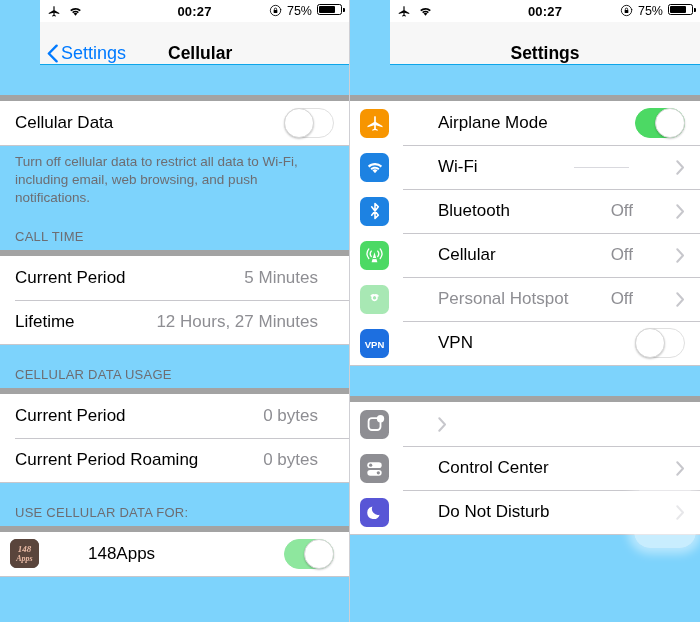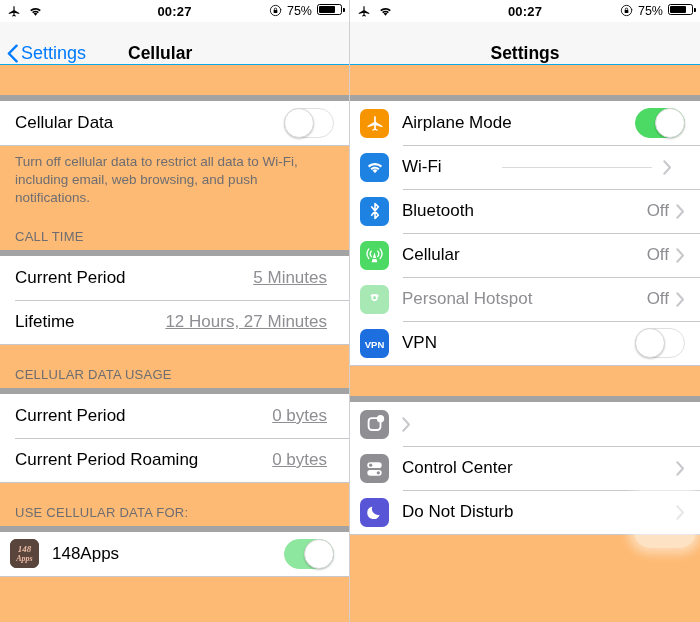--- a/index.html
+++ b/index.html
@@ -3,21 +3,21 @@
 <meta charset="utf-8">
 <style>
   * { box-sizing: border-box; margin: 0; padding: 0; }
   html, body {
     width: 700px; height: 622px;
     font-family: "Liberation Sans", sans-serif;
     background: #efeff4;
     overflow: hidden;
   }
   .screens { display: flex; width: 700px; height: 622px; }
-  .screen { width: 350px; height: 622px; position: relative; overflow: hidden; background: #fdba74; }
+  .screen { width: 350px; height: 622px; position: relative; overflow: hidden; background: #7dd3fc; padding-left: 40px; }
   .screen.left { border-right: 1px solid #cfcfd4; }
 
   
   .statusbar {
     height: 22px; background: #ffffff;
     display: flex; align-items: center;
     padding: 0 7px; position: relative;
   }
   .sb-left { display: flex; align-items: center; gap: 7px; }
   .sb-center {
@@ -74,26 +74,26 @@
     border-bottom: 1px solid #c8c7cc;
   }
   .row {
     display: flex; align-items: center; min-height: 44px;
     padding: 0 15px; position: relative; background: #fff;
   }
   .row + .row::before {
     content: ""; position: absolute; top: 0; left: 15px; right: 0;
     height: 1px; background: #c8c7cc;
   }
-  .row.has-icon { padding-left: 10px; }
+  .row.has-icon { padding-left: 10px; gap: 36px; }
   .row.has-icon + .row.has-icon::before { left: 53px; }
   .row-label { font-size: 17px; color: #000; flex: 1; }
   .row-label.dim { color: #8e8e93; }
   .row-value { font-size: 17px; color: #8e8e93; margin-right: 7px; }
-  .row-value.nomargin { margin-right: 7px; text-decoration: underline; }
+  .row-value.nomargin { margin-right: 16px; }
   .footnote {
     font-size: 13.5px; color: #6d6d72; line-height: 1.33;
     padding: 7px 15px 0 15px;
   }
 
   
   .appicon {
     width: 29px; height: 29px; border-radius: 6.5px;
     margin-right: 13px; flex: 0 0 29px;
     display: flex; align-items: center; justify-content: center;

